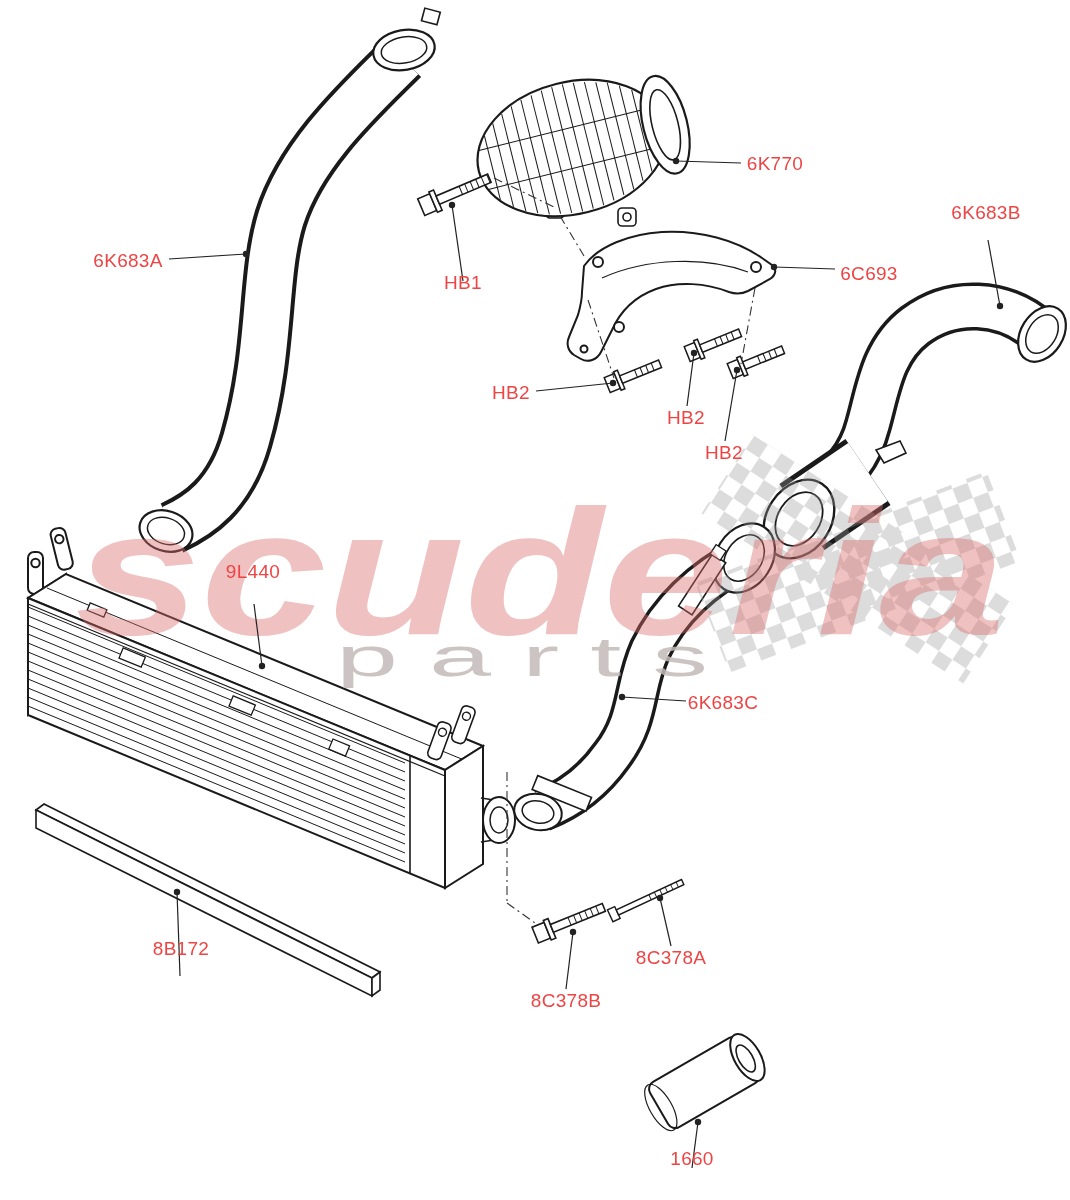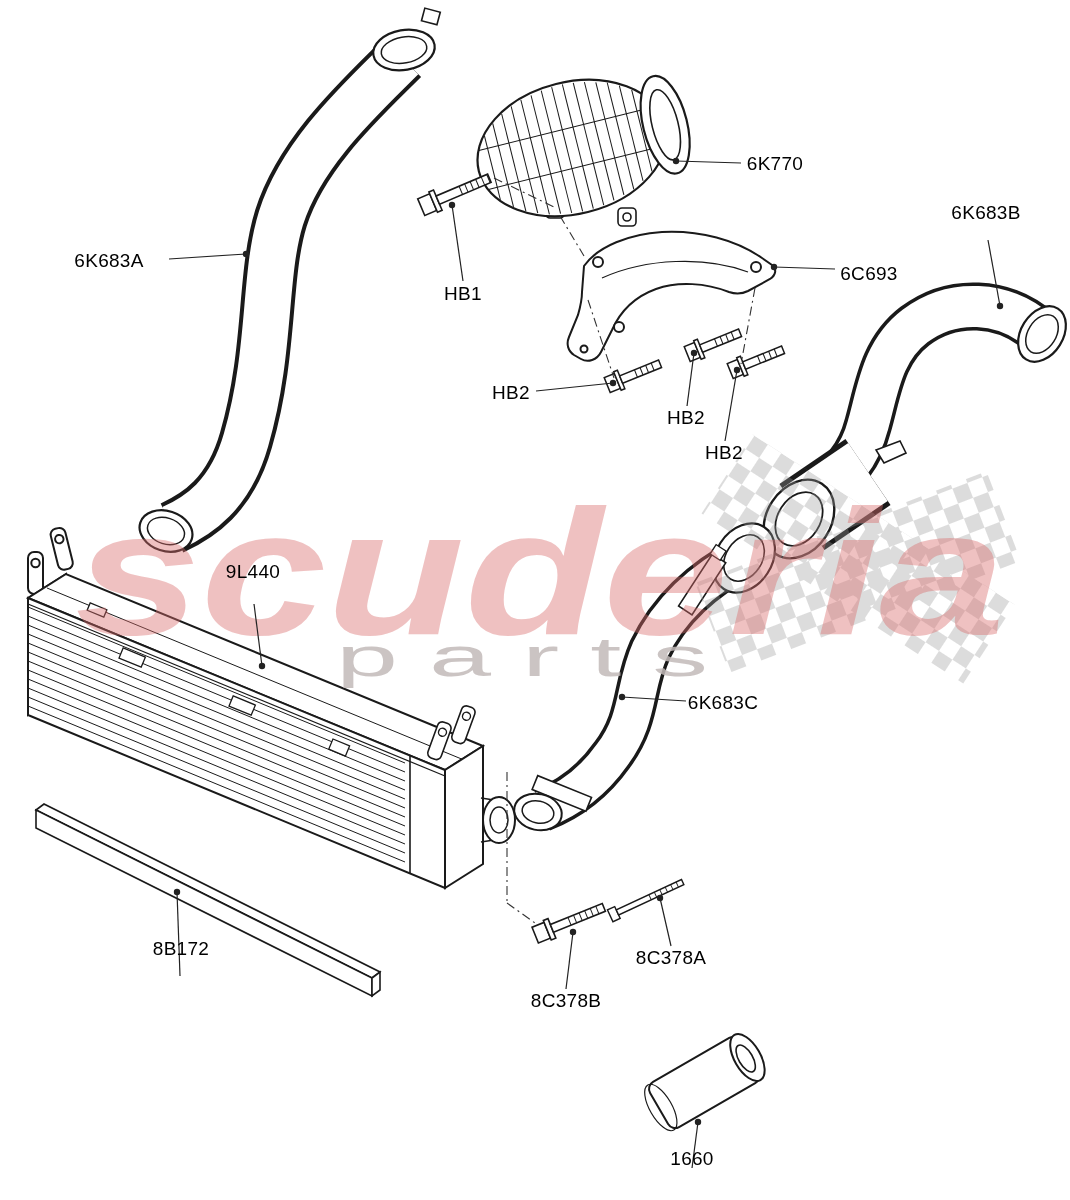--- a/index.html
+++ b/index.html
@@ -1,19 +1,19 @@
 <!DOCTYPE html>
 <html><head>
 <meta charset="utf-8">
 <style>
   html,body{margin:0;padding:0;background:#fff;}
   .stage{position:relative;width:1070px;height:1200px;background:#fff;overflow:hidden;
          font-family:"Liberation Sans",sans-serif;}
   .stage svg{position:absolute;left:0;top:0;}
-  .part-label{position:absolute;transform:translate(-50%,-50%);color:#000000;
+  .part-label{position:absolute;transform:translate(-50%,-50%);color:#ef4444;
               font-size:19px;letter-spacing:.3px;white-space:nowrap;cursor:pointer;}
 </style>
 </head>
 <body>
 
 <div class="stage">
 
 <svg width="1070" height="1200" viewBox="0 0 1070 1200">
   <defs>
     <pattern id="chk" width="32" height="32" patternUnits="userSpaceOnUse">
@@ -293,22 +293,22 @@
         <circle cx="177" cy="892" r="3.2" stroke="none"></circle>
     <line x1="566" y1="989" x2="573" y2="932"></line>
         <circle cx="573" cy="932" r="3.2" stroke="none"></circle>
     <line x1="671" y1="946" x2="660" y2="898"></line>
         <circle cx="660" cy="898" r="3.2" stroke="none"></circle>
     <line x1="692" y1="1168" x2="698" y2="1122"></line>
         <circle cx="698" cy="1122" r="3.2" stroke="none"></circle>
   </g>
 </svg>
 
-<div class="part-label" style="left:109px;top:261px">6K683A</div>
-<div class="part-label" style="left:463px;top:294px">HB1</div>
+<div class="part-label" style="left:128px;top:261px">6K683A</div>
+<div class="part-label" style="left:463px;top:283px">HB1</div>
 <div class="part-label" style="left:775px;top:164px">6K770</div>
 <div class="part-label" style="left:869px;top:274px">6C693</div>
 <div class="part-label" style="left:986px;top:213px">6K683B</div>
 <div class="part-label" style="left:511px;top:393px">HB2</div>
 <div class="part-label" style="left:686px;top:418px">HB2</div>
 <div class="part-label" style="left:724px;top:453px">HB2</div>
 <div class="part-label" style="left:253px;top:572px">9L440</div>
 <div class="part-label" style="left:723px;top:703px">6K683C</div>
 <div class="part-label" style="left:181px;top:949px">8B172</div>
 <div class="part-label" style="left:566px;top:1001px">8C378B</div>

